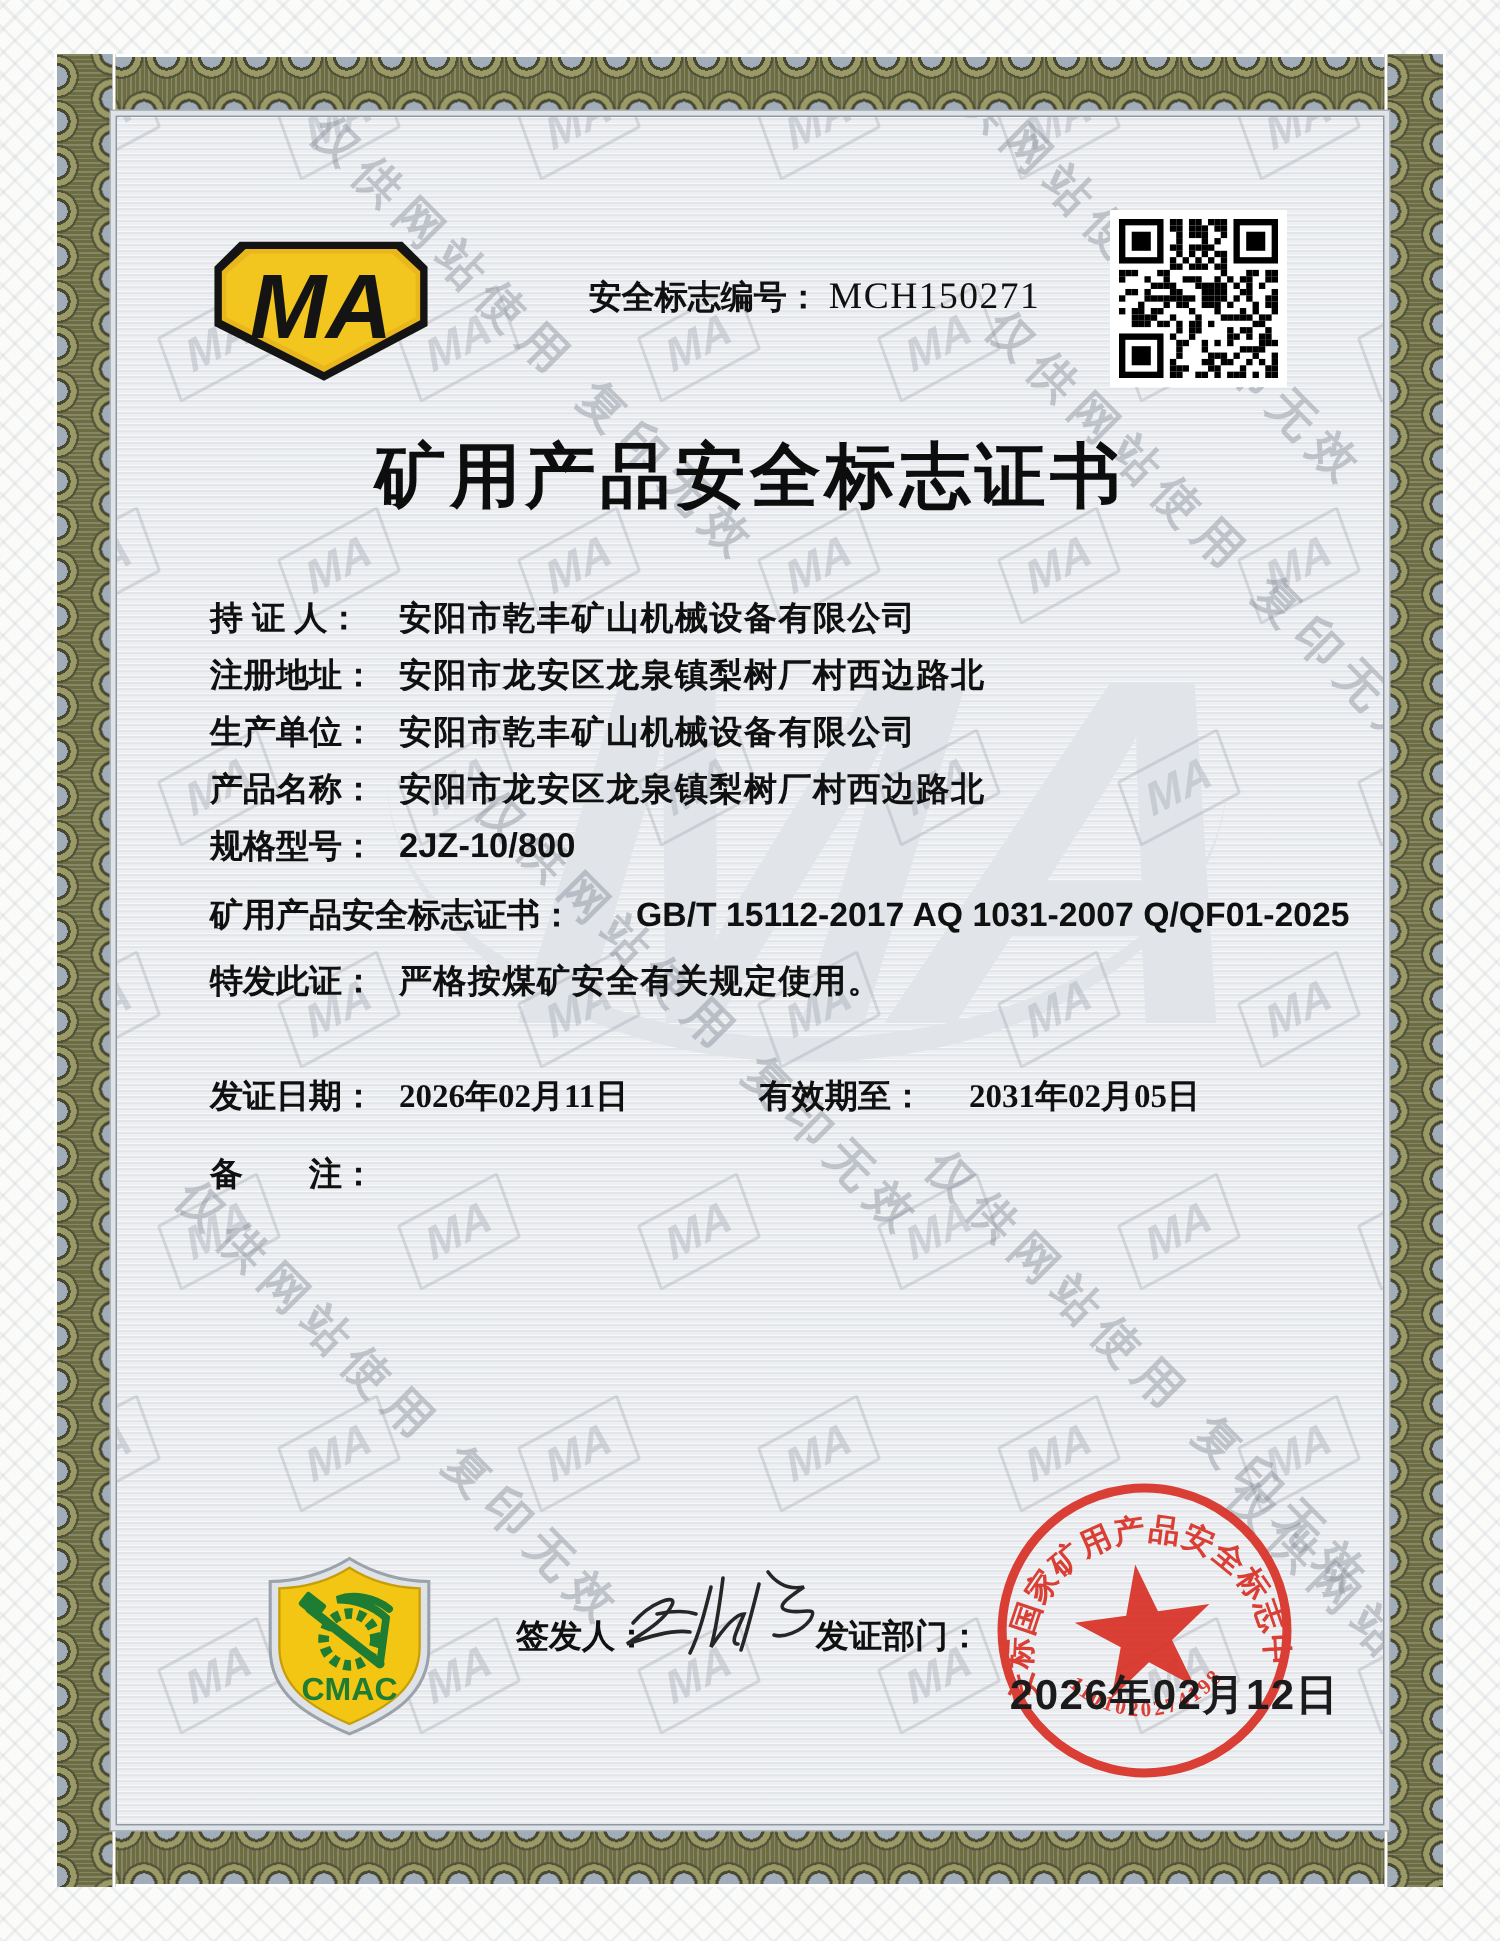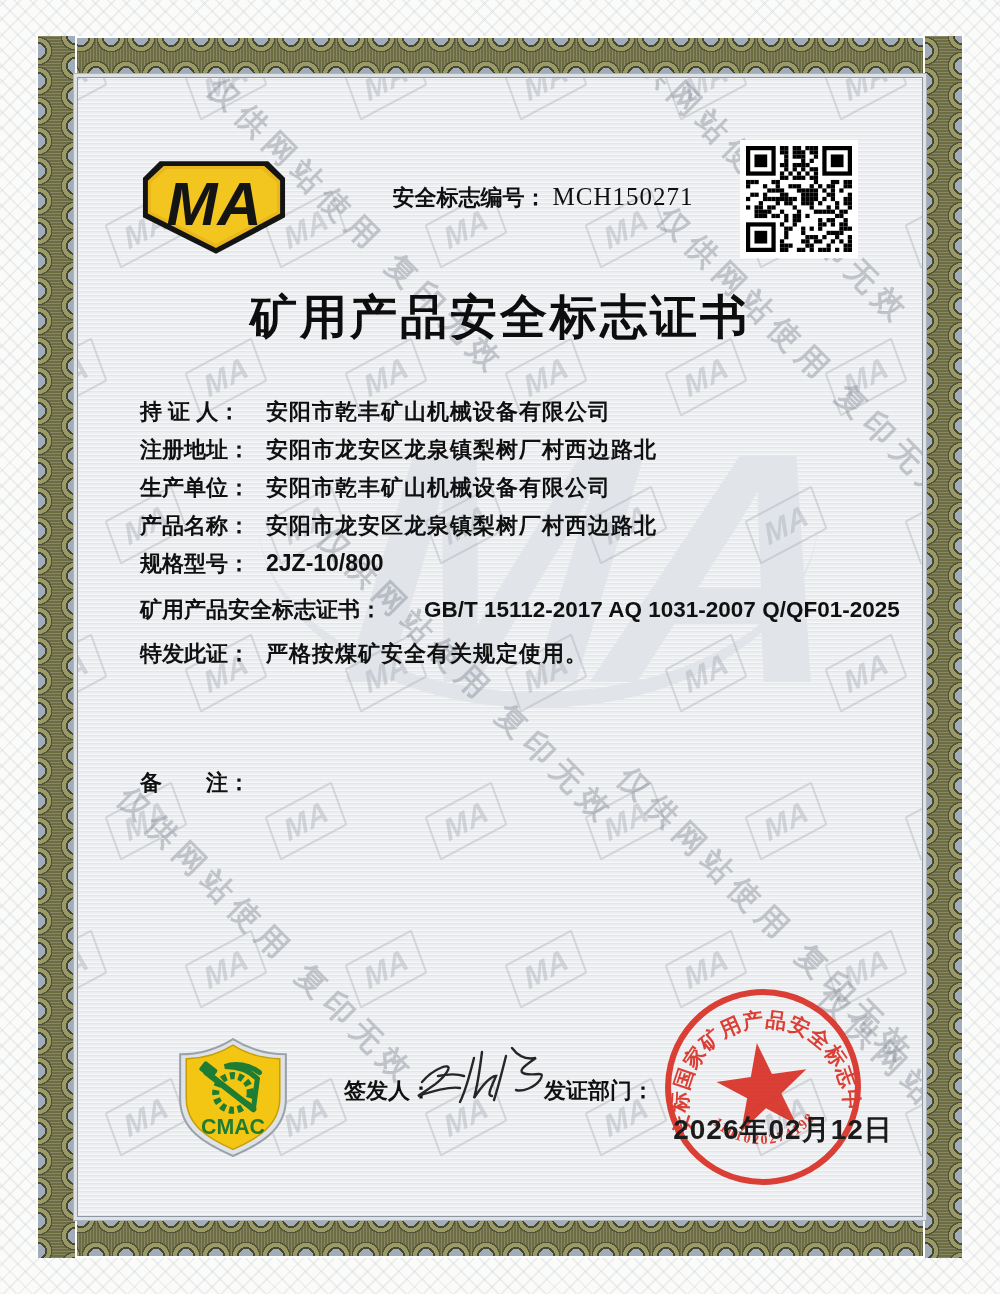--- a/index.html
+++ b/index.html
@@ -459,20 +459,26 @@
     <div class="row r-std">
       <span class="lbl">矿用产品安全标志证书：</span>
       <span class="val v-std">GB/T 15112-2017 AQ 1031-2007 Q/QF01-2025</span>
     </div>
     <div class="row r-scope">
       <span class="lbl">特发此证：</span>
       <span class="val">严格按煤矿安全有关规定使用。</span>
     </div>
   </div>
 
+  <div class="dates">
+    <span class="d1l">发证日期：</span>
+    <span class="d1v">2026年02月11日</span>
+    <span class="d2l">有效期至：</span>
+    <span class="d2v">2031年02月05日</span>
+  </div>
 
   <div class="remark">备　　注：</div>
 
 
   <svg class="cmac" viewBox="0 0 120 120">
     <path d="M60,3 C76,13 95,18 112,18 L112,62 C112,92 88,106 60,118 C32,106 8,92 8,62 L8,18 C25,18 44,13 60,3 Z" fill="#dfe3e7" stroke="#9aa2ab" stroke-width="2"></path>
     <path d="M60,9 C74,18 90,22 106,22.5 L106,61 C106,88 84,101 60,111.5 C36,101 14,88 14,61 L14,22.5 C30,22 46,18 60,9 Z" fill="#f3c614" stroke="#c79d08" stroke-width="1.5"></path>
     <circle cx="60" cy="56" r="17" fill="none" stroke="#1e7c33" stroke-width="7" stroke-dasharray="5 3.5"></circle>
     <path d="M34,36 L80,72" stroke="#1e7c33" stroke-width="6" stroke-linecap="round"></path>
     <rect x="28" y="28" width="16" height="11" rx="2" transform="rotate(38 36 33)" fill="#1e7c33"></rect>

